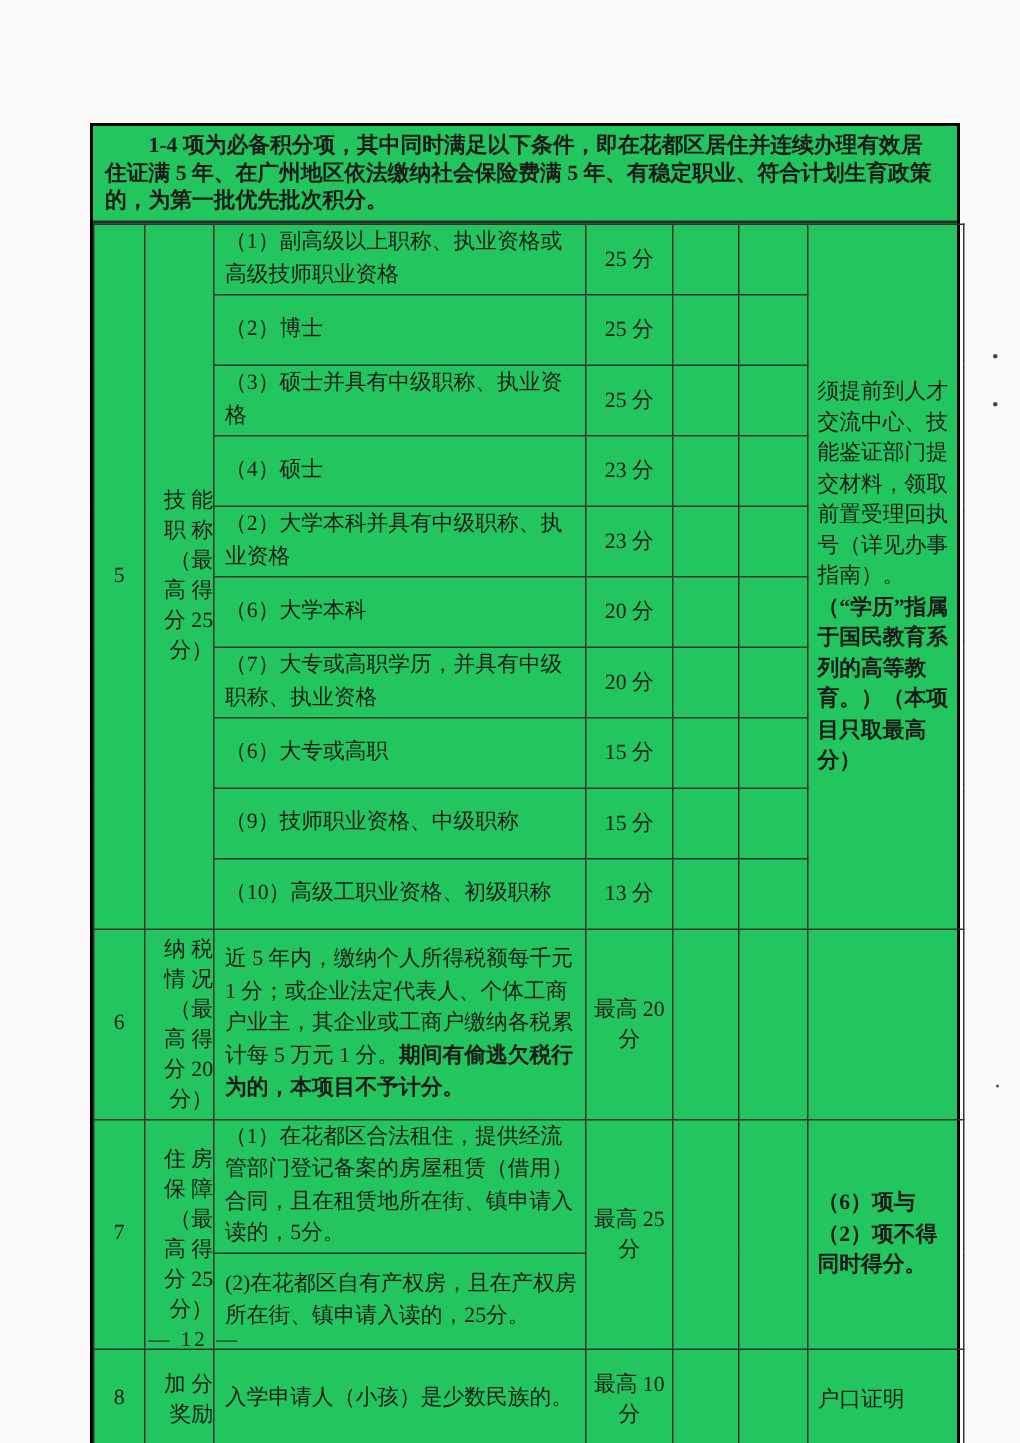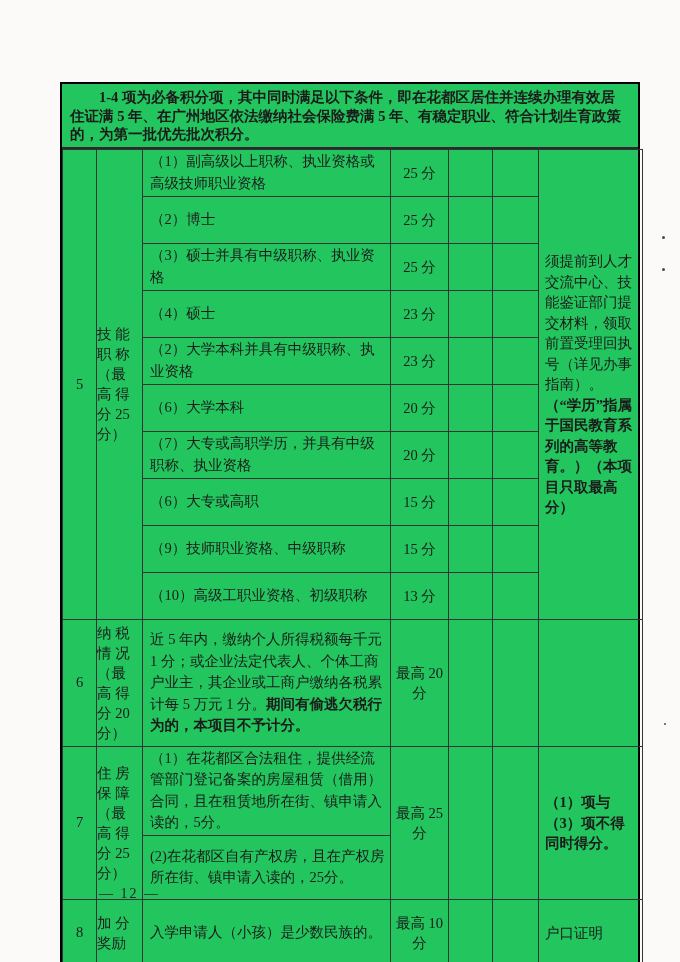--- a/index.html
+++ b/index.html
@@ -30,21 +30,21 @@
     table-layout:fixed;
     width:100%;
   }
   table.points td {
     border:1px solid #333;
     vertical-align:middle;
     font-size:14.5px;
     overflow:hidden;
   }
   td.num  { text-align:center; font-size:15px; }
-  td.cat  { text-align:left; padding:2px 0; }
+  td.cat  { text-align:right; padding:2px 0; }
   .cat-line { line-height:20px; font-size:14.5px; white-space:nowrap; }
   td.item { padding:1px 4px 1px 7px; line-height:21.5px; }
   td.score{ text-align:center; line-height:20px; padding:13px 2px; }
   td.notes{ padding:3px 5px 3px 6px; line-height:20.5px; font-size:14px; }
   .bold   { font-weight:bold; }
   tr.h44 td { height:44px; }
   tr.h21 td { height:21px; }
   tr.h127 td { height:127px; }
   tr.h80 td { height:80px; }
   tr.h64 td { height:64px; }
@@ -178,21 +178,21 @@
           <div class="cat-line">保 障</div>
           <div class="cat-line">（最</div>
           <div class="cat-line">高 得</div>
           <div class="cat-line">分 25</div>
           <div class="cat-line">分）</div>
         </td>
         <td class="item">（1）在花都区合法租住，提供经流管部门登记备案的房屋租赁（借用）合同，且在租赁地所在街、镇申请入读的，5分。</td>
         <td class="score" rowspan="2">最高 25 分</td>
         <td class="blank" rowspan="2"></td>
         <td class="blank" rowspan="2"></td>
-        <td class="notes bold" rowspan="2">（1）项与（3）项不得同时得分。</td>
+        <td class="notes bold" rowspan="2">（6）项与（2）项不得同时得分。</td>
       </tr>
       <tr class="h64">
         <td class="item">(2)在花都区自有产权房，且在产权房所在街、镇申请入读的，25分。</td>
       </tr>
 
       <tr class="h56">
         <td class="num">8</td>
         <td class="cat">
           <div class="cat-line">加 分</div>
           <div class="cat-line">奖励</div>

